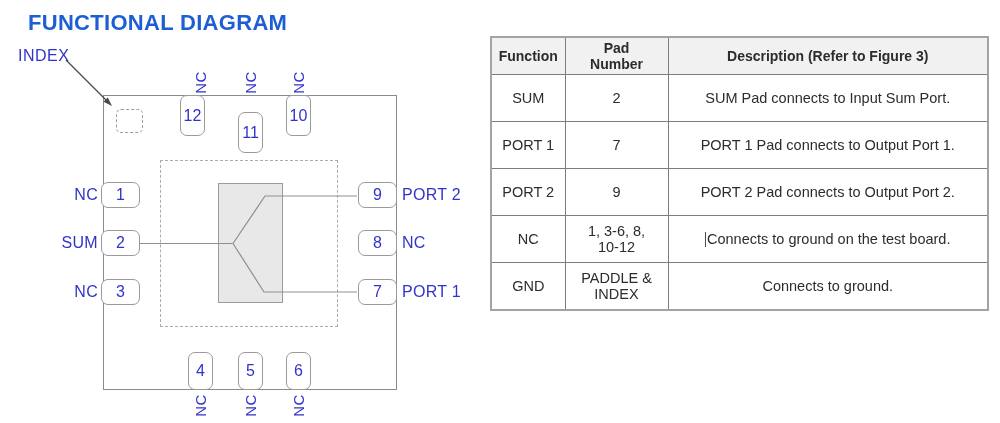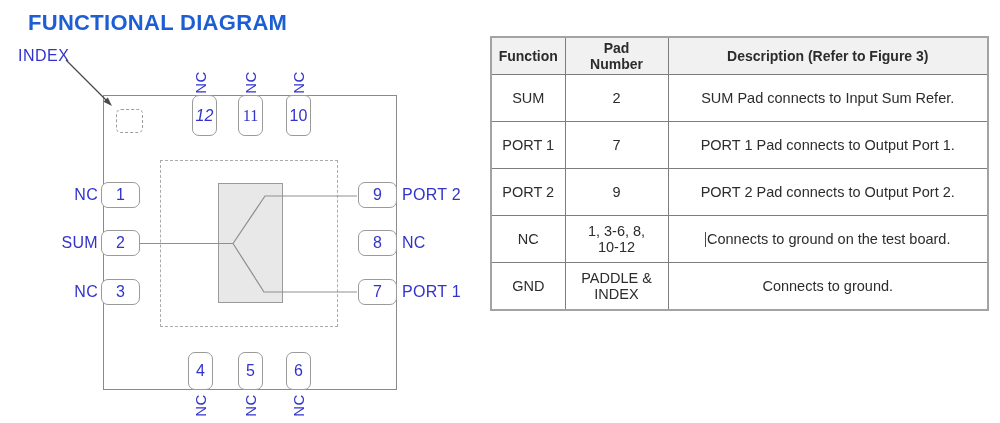--- a/index.html
+++ b/index.html
@@ -114,24 +114,24 @@
   <svg class="traces" viewBox="0 0 470 423" xmlns="http://www.w3.org/2000/svg">
 
     <line x1="66" y1="60" x2="107" y2="101" stroke="#4a4a4a" stroke-width="1.2"></line>
     <polygon points="112,106 103.5,101.7 107.8,97.5" fill="#4a4a4a"></polygon>
 
     <path d="M140,243.5 H233" stroke="#8f8f8f" stroke-width="1.2" fill="none"></path>
     <path d="M233,243.5 L265,196 H357" stroke="#8f8f8f" stroke-width="1.2" fill="none"></path>
     <path d="M233,243.5 L264,292 H357" stroke="#8f8f8f" stroke-width="1.2" fill="none"></path>
   </svg>
 
-  <div class="pad pad-v" style="left:192px; top:95px;font-style:italic;">
+  <div class="pad pad-v" style="left:180px; top:95px;">
     <span>12</span>
   </div>
-  <div class="pad pad-v" style="left:238px; top:95px;font-family:Liberation Serif, serif;">
+  <div class="pad pad-v" style="left:238px; top:112px;">
     <span>11</span>
   </div>
   <div class="pad pad-v" style="left:286px; top:95px;border-radius:6px;">
     <span>10</span>
   </div>
 
   <div class="nc-rot" style="left:180px; top:62px;">
     <span>NC</span>
   </div>
   <div class="nc-rot" style="left:230px; top:62px;">
@@ -201,21 +201,21 @@
         <th>Function</th>
         <th class="prewrap">Pad
 Number</th>
         <th>Description (Refer to Figure 3)</th>
       </tr>
     </thead>
     <tbody>
       <tr>
         <td>SUM</td>
         <td class="prewrap">2</td>
-        <td>SUM Pad connects to Input Sum Refer.</td>
+        <td>SUM Pad connects to Input Sum Port.</td>
       </tr>
       <tr>
         <td>PORT 1</td>
         <td class="prewrap">7</td>
         <td>PORT 1 Pad connects to Output Port 1.</td>
       </tr>
       <tr>
         <td>PORT 2</td>
         <td class="prewrap">9</td>
         <td>PORT 2 Pad connects to Output Port 2.</td>

